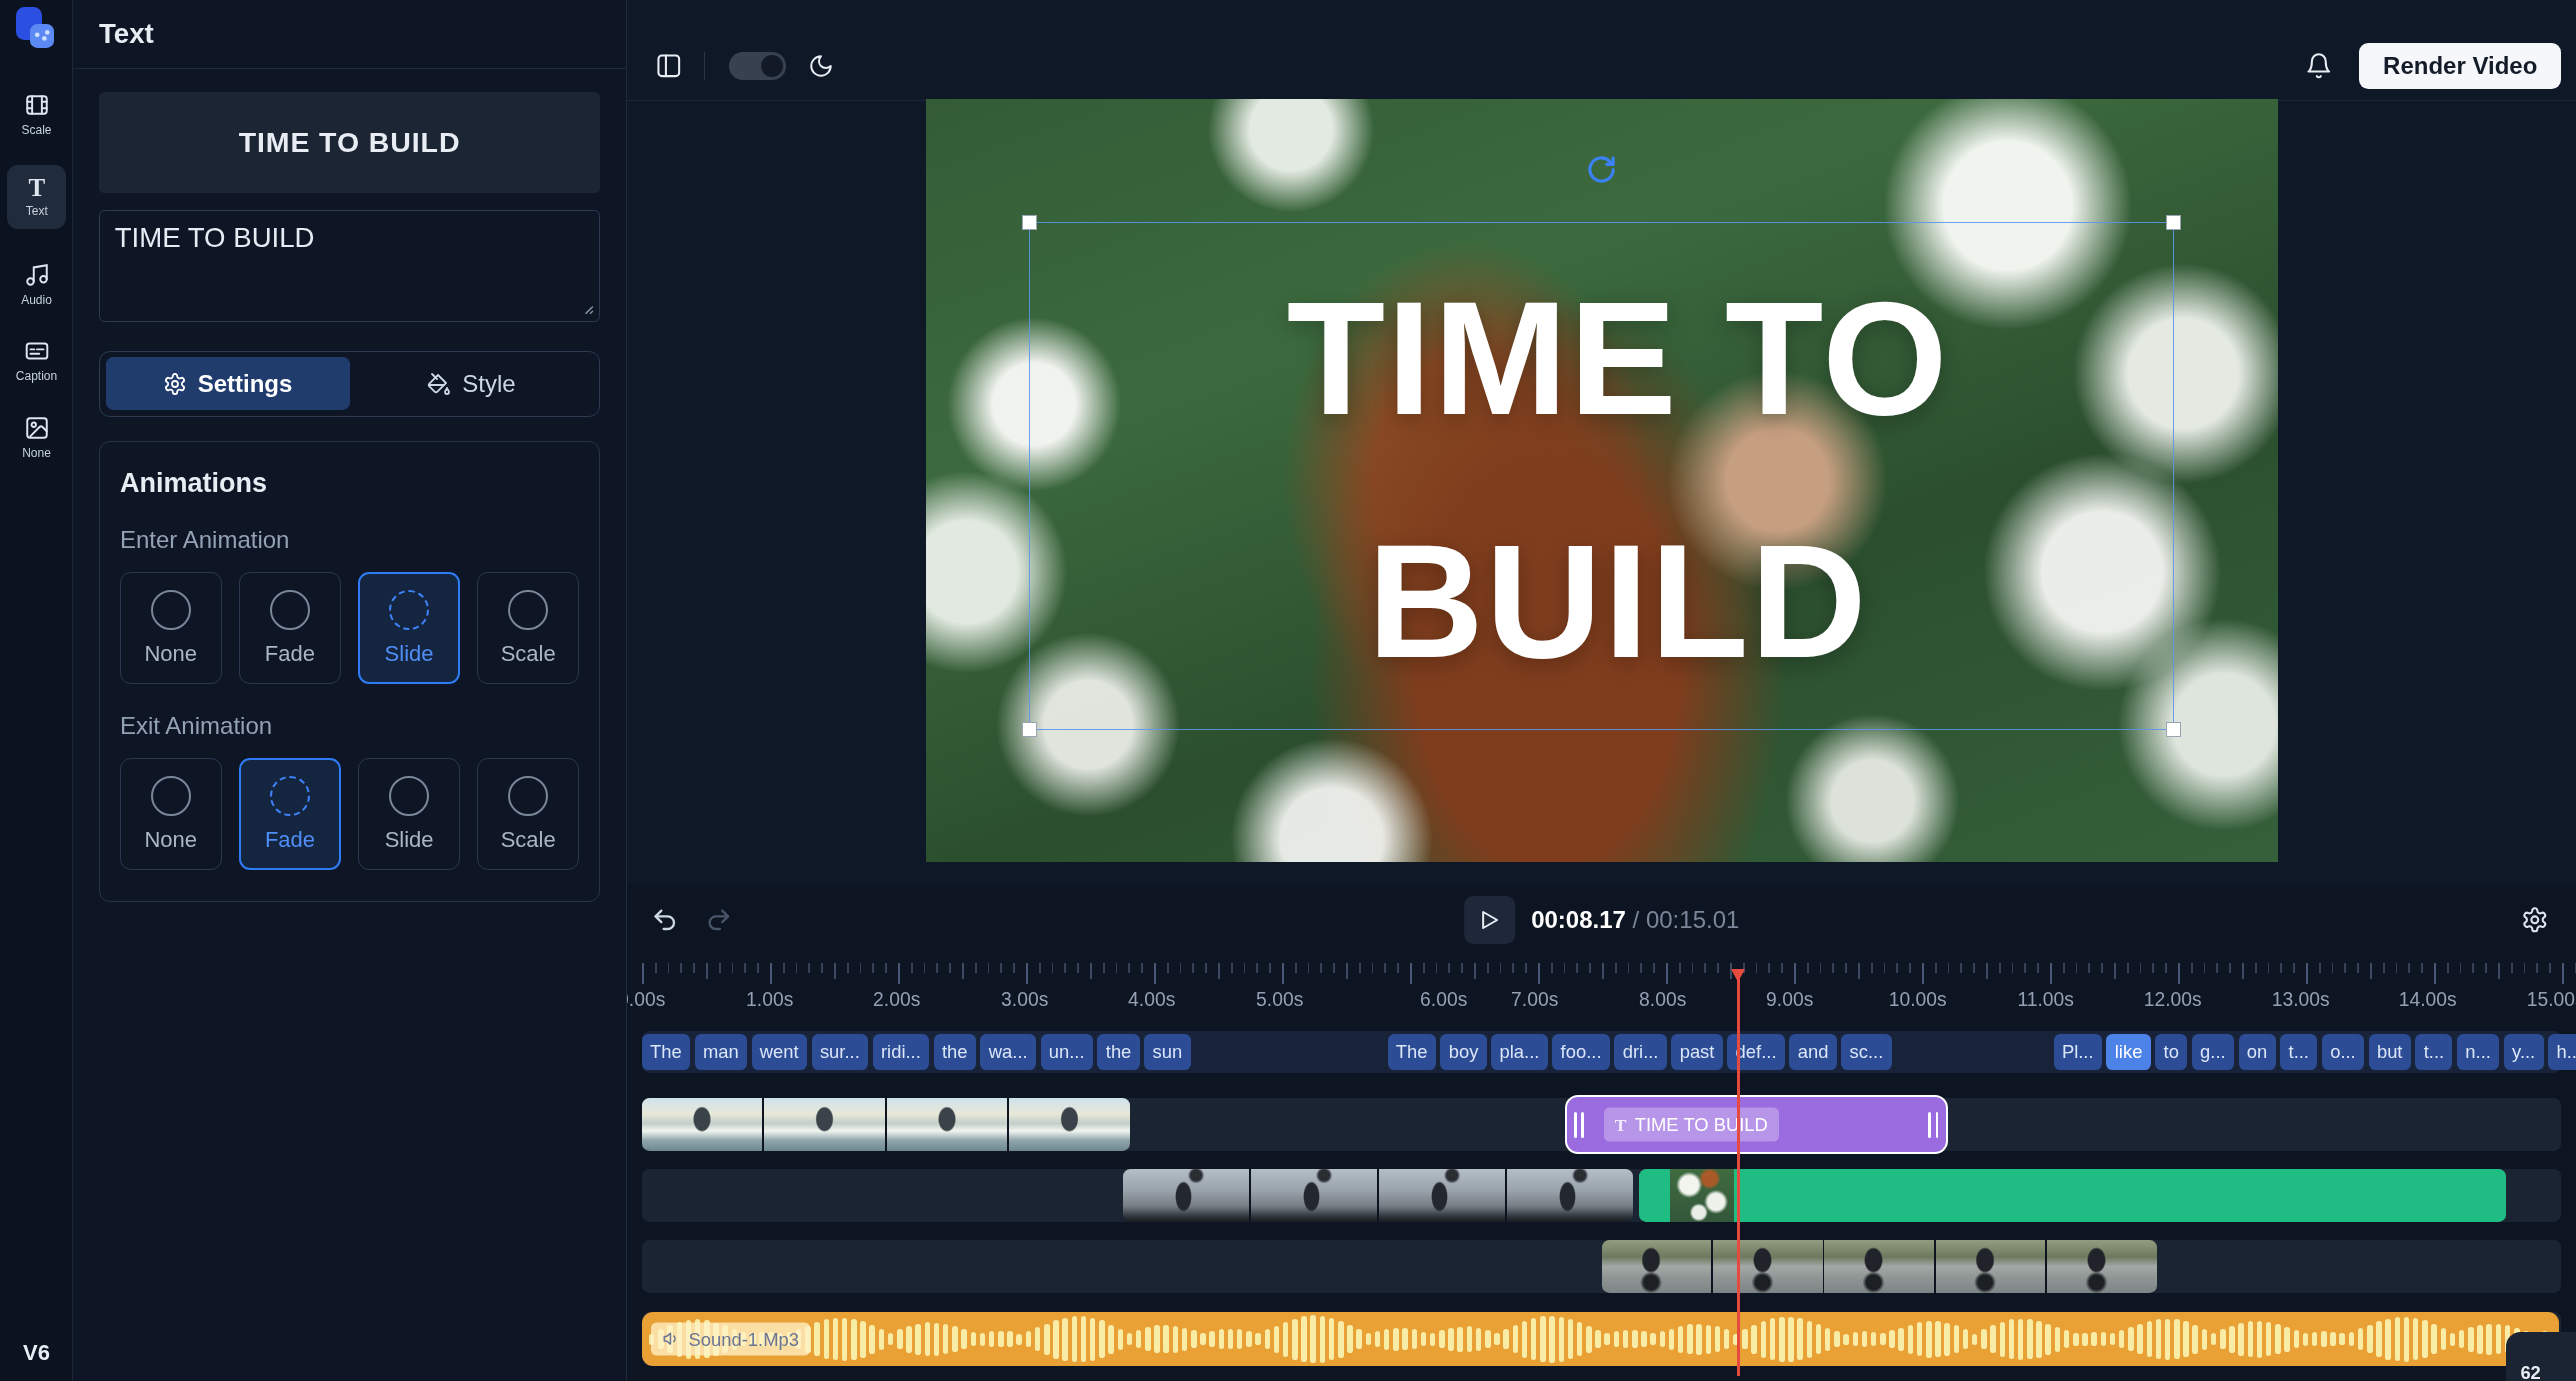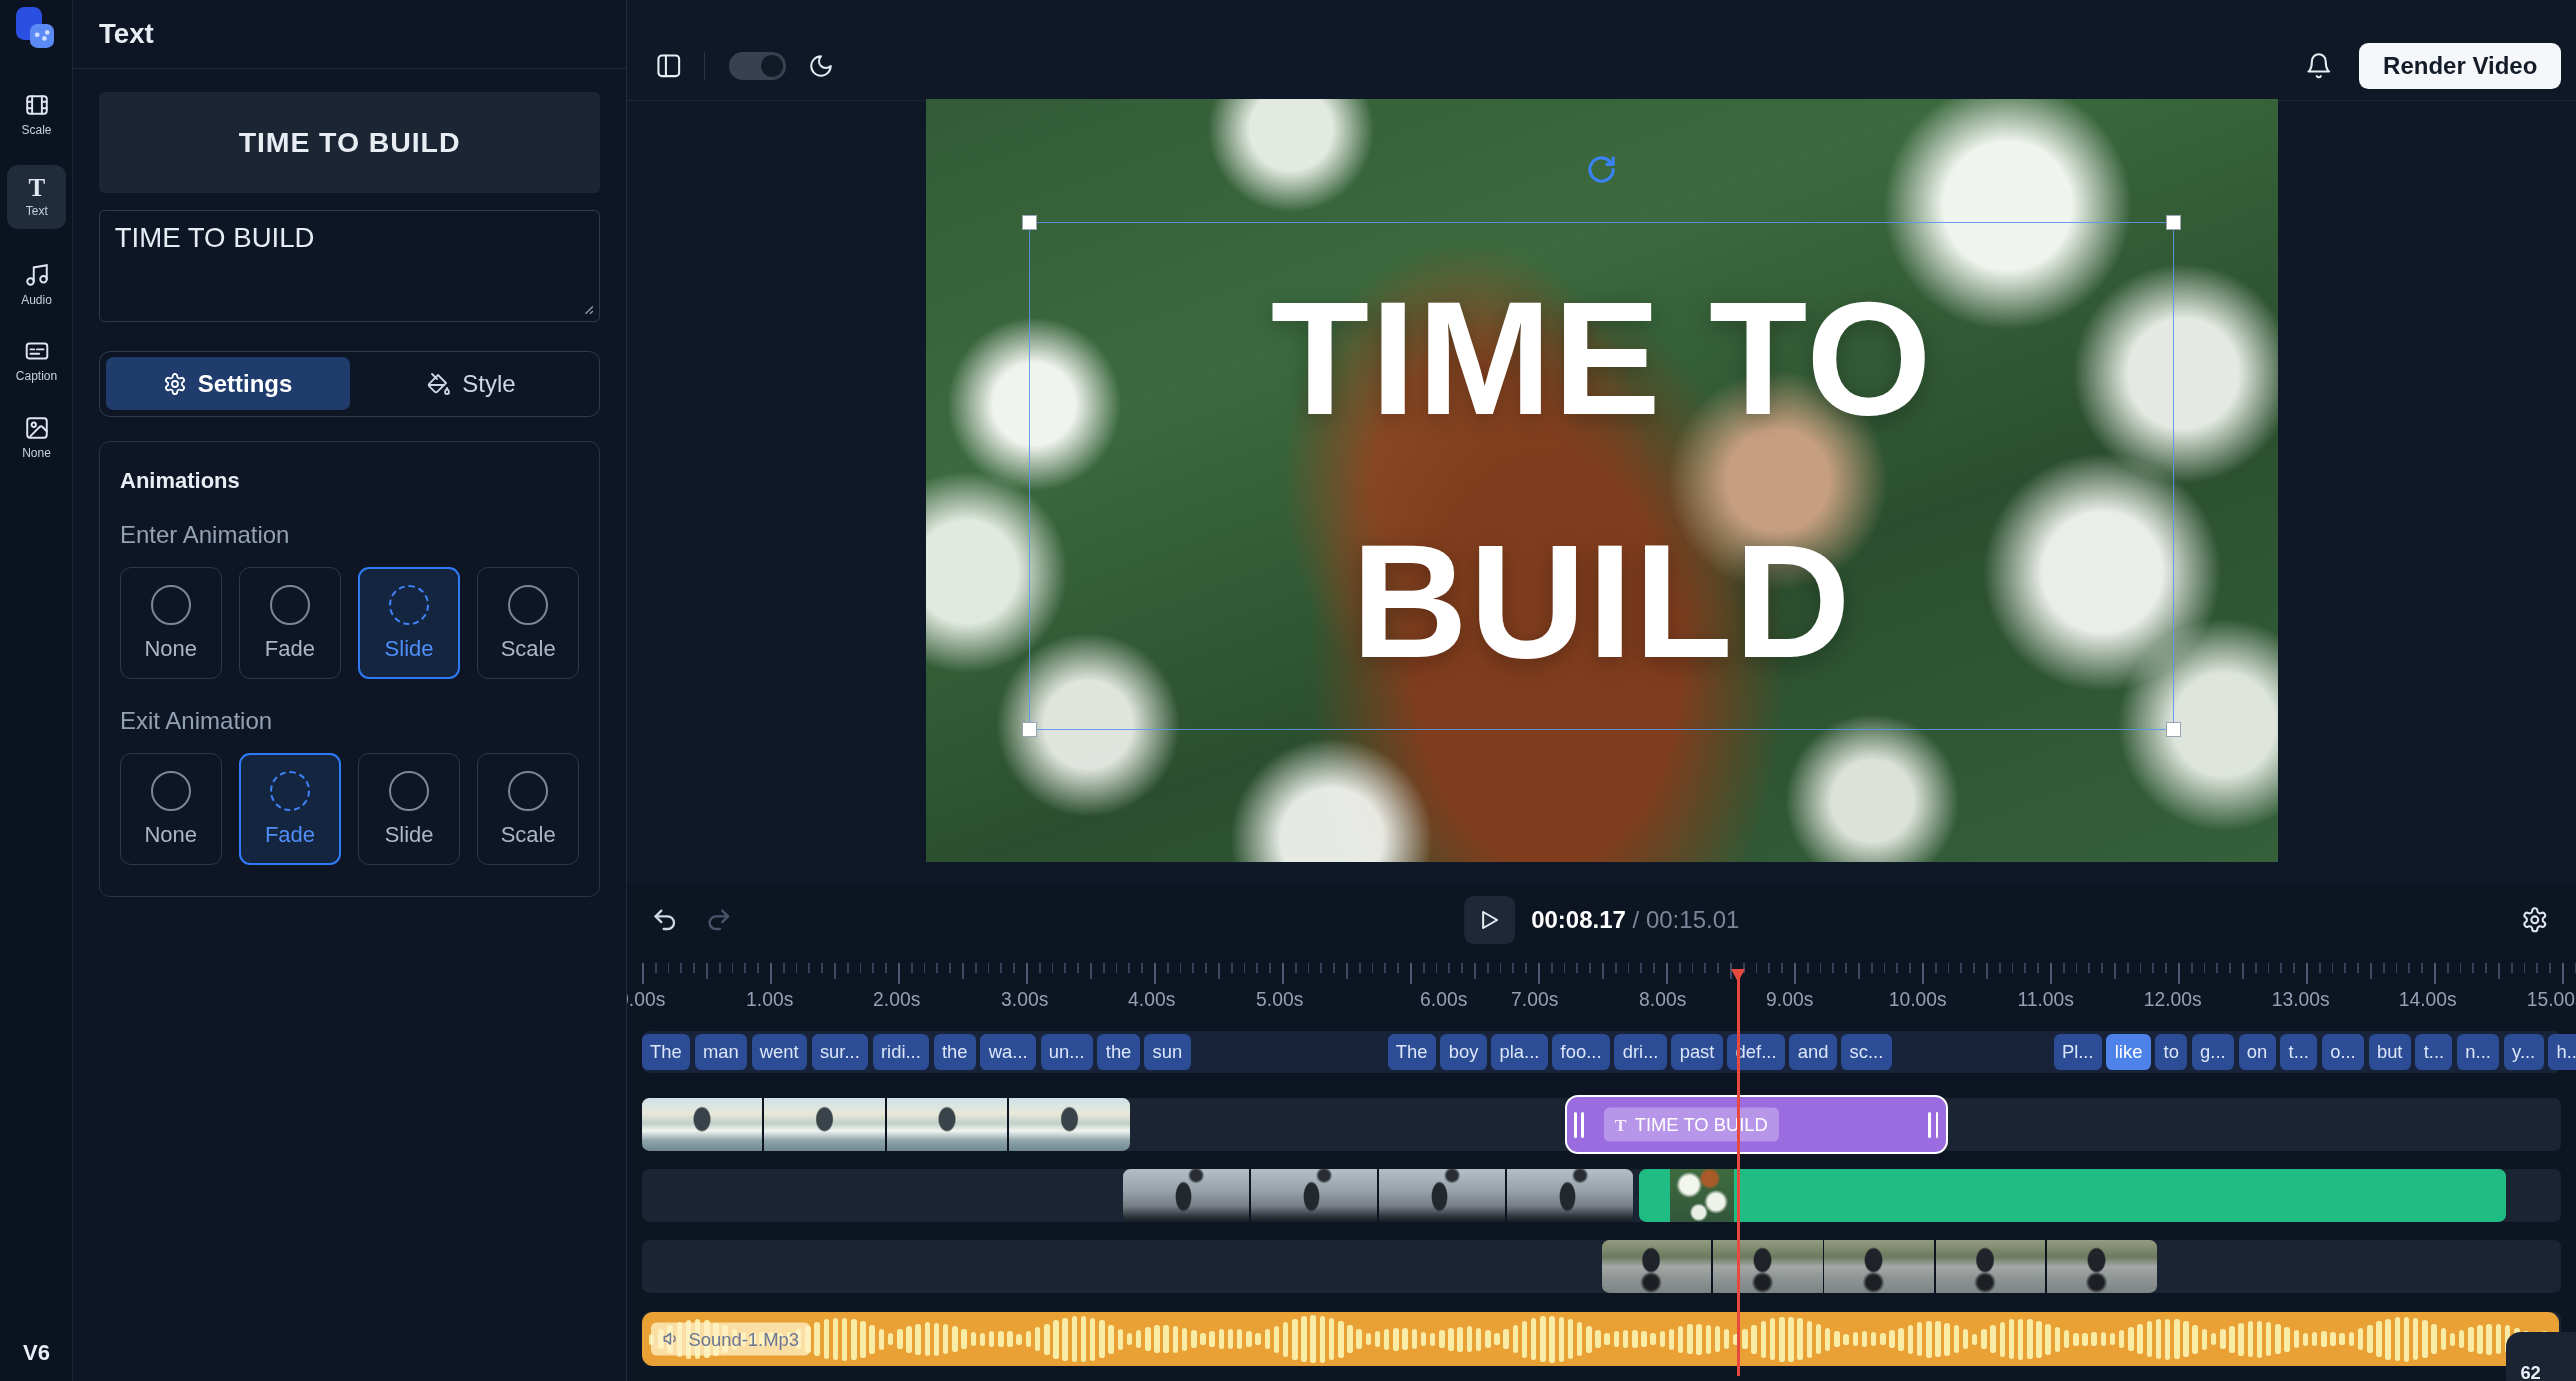--- a/index.html
+++ b/index.html
@@ -36,21 +36,21 @@
     color:#e6ecf4; font-size:27.6px; padding:11px 14.7px; resize:none; outline:none;
     font-family:"Liberation Sans", sans-serif; }
   .resize-corner { position:absolute; right:5.5px; bottom:9.2px; }
 
   .tabs { margin:26px 26px 0; border:0.9px solid #2c3a52; border-radius:11px; padding:5.5px; display:flex; height:66px; }
   .tab { flex:1; display:flex; align-items:center; justify-content:center; gap:11px; font-size:24px;
     color:#cdd7e4; cursor:pointer; border-radius:7.3px; }
   .tab.active { background:#1f3c6d; color:#fff; font-weight:700; }
 
   .anim-card { margin:24px 26px 0; border:0.9px solid #273349; border-radius:11px; padding:26px 20px 31px; }
-  .anim-heading { font-size:22px; font-weight:700; margin-bottom:9.2px; }
+  .anim-heading { font-size:27px; font-weight:700; margin-bottom:9.2px; }
   .anim-group-label { font-size:24px; color:#93a1b4; margin:27.6px 0 18.4px; }
   .anim-row { display:flex; gap:17.5px; }
   .anim-btn { width:112px; height:112px; border:0.9px solid #2b3850; border-radius:11px; display:flex;
     flex-direction:column; align-items:center; justify-content:center; gap:11px; cursor:pointer; background:transparent; }
   .anim-circle { width:40px; height:40px; border:2.3px solid #7a8699; border-radius:50%; }
   .anim-label { font-size:22px; color:#aab6c6; }
   .anim-btn.selected { border:2.8px solid #2f7bf5; background:#142540; }
   .anim-btn.selected .anim-circle { border:2.8px dashed #3f83f8; }
   .anim-btn.selected .anim-label { color:#4f8df7; }
 
@@ -79,21 +79,21 @@
       radial-gradient(circle at 80% 14%, rgba(250,252,248,.95) 0 64px, rgba(250,252,248,0) 124px),
       radial-gradient(circle at 93% 36%, rgba(248,250,246,.9) 0 55px, rgba(248,250,246,0) 110px),
       radial-gradient(circle at 87% 62%, rgba(250,250,248,.92) 0 60px, rgba(250,250,248,0) 119px),
       radial-gradient(circle at 96% 82%, rgba(246,248,244,.88) 0 51px, rgba(246,248,244,0) 106px),
       radial-gradient(circle at 70% 92%, rgba(250,250,246,.85) 0 41px, rgba(250,250,246,0) 87px),
       radial-gradient(circle at 63% 50%, #c69e80 0 51px, rgba(198,158,128,0) 110px),
       radial-gradient(ellipse 239px 367px at 46% 74%, #7f3d1d 0 55%, rgba(127,61,29,0) 100%),
       radial-gradient(ellipse 184px 239px at 40% 50%, #8a4a24 0 50%, rgba(138,74,36,0) 100%),
       linear-gradient(160deg,#335c36 0%,#3c6a3e 30%,#2b4f2e 62%,#35603a 100%);
   }
-  .canvas-text { position:absolute; left:0; top:138px; width:100%; text-align:center;
+  .canvas-text { position:absolute; left:16px; top:138px; width:100%; text-align:center;
     font-size:161px; line-height:243px; font-weight:800; color:#ffffff; letter-spacing:1.8px;
     text-shadow:0 5.5px 22px rgba(0,0,0,.25); }
   .sel-rect { position:absolute; left:103px; top:123px; width:1145px; height:508px;
     border:1.8px solid rgba(90,150,235,.9); }
   .handle { position:absolute; width:15.6px; height:15.6px; background:#fff; border:0.9px solid #9aa4b2; }
   .h-tl { left:-8.3px; top:-8.3px; } .h-tr { right:-8.3px; top:-8.3px; }
   .h-bl { left:-8.3px; bottom:-8.3px; } .h-br { right:-8.3px; bottom:-8.3px; }
   .rotate-handle { position:absolute; left:660px; top:55px; color:#3b82f6; cursor:pointer; }
 
   

